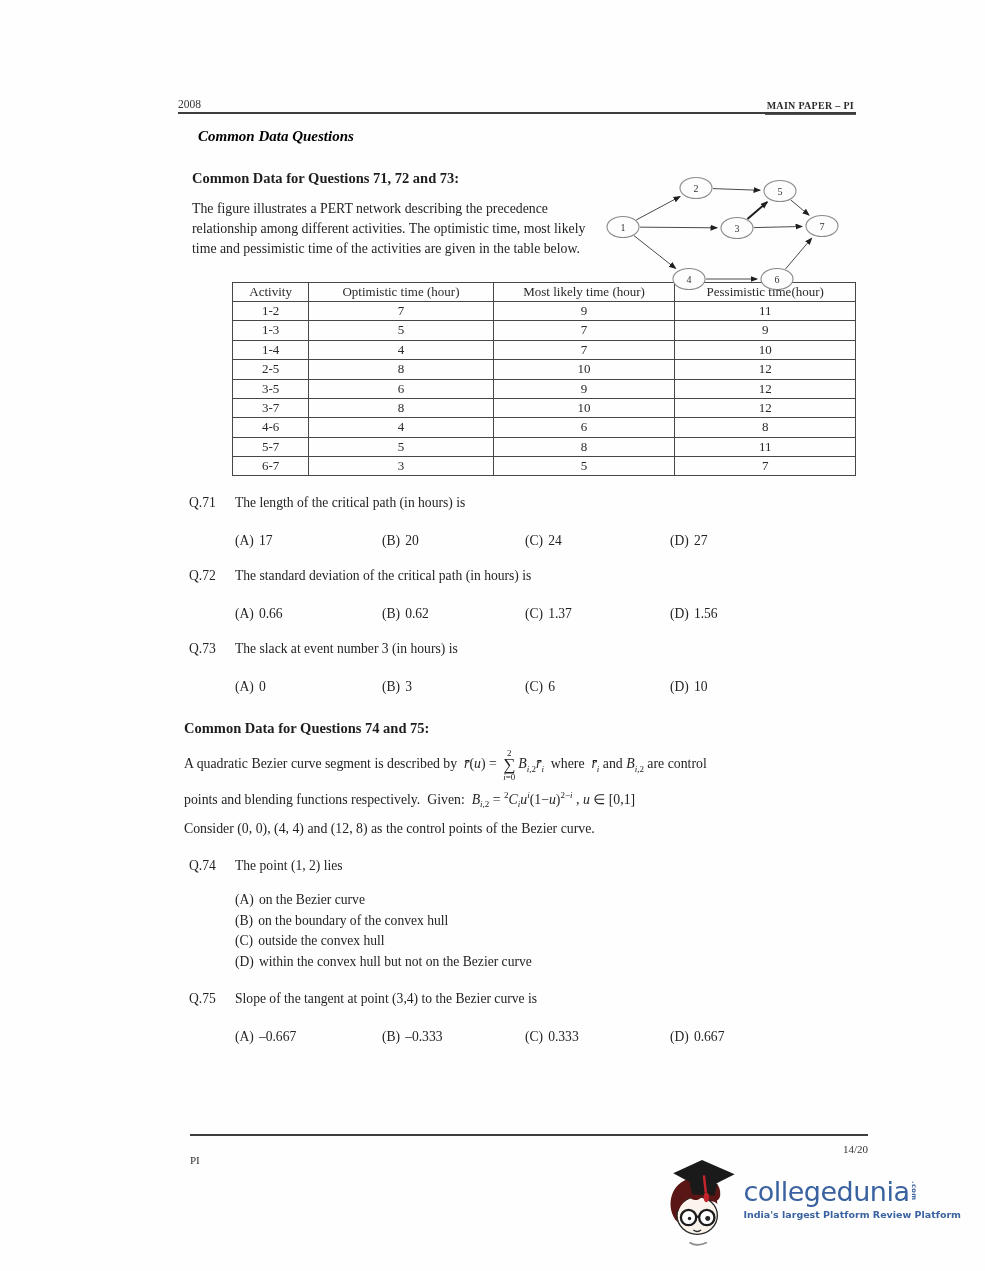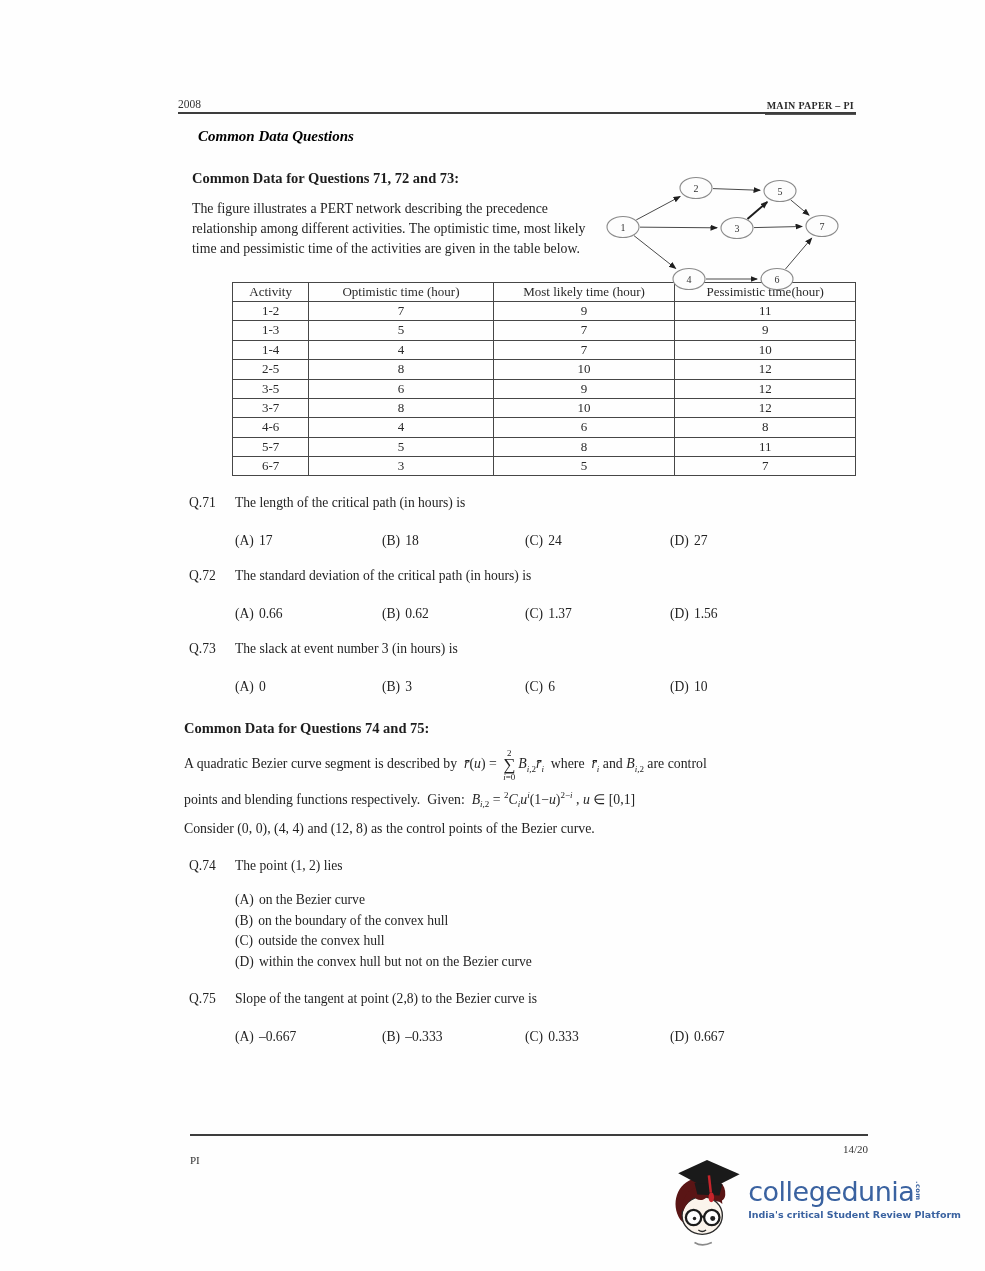--- a/index.html
+++ b/index.html
@@ -185,21 +185,21 @@
   </div>
 
   <div id="questions-71-73">
       <div class="question">
         <div class="q-line">
           <span class="q-num">Q.71</span>
           <span class="q-text">The length of the critical path (in hours) is</span>
         </div>
         <div class="opts-inline">
           <span class="opt"><span class="opt-label">(A)</span><span class="opt-text">17</span></span>
-          <span class="opt"><span class="opt-label">(B)</span><span class="opt-text">18</span></span>
+          <span class="opt"><span class="opt-label">(B)</span><span class="opt-text">20</span></span>
           <span class="opt"><span class="opt-label">(C)</span><span class="opt-text">24</span></span>
           <span class="opt"><span class="opt-label">(D)</span><span class="opt-text">27</span></span>
         </div>
       </div>
       <div class="question">
         <div class="q-line">
           <span class="q-num">Q.72</span>
           <span class="q-text">The standard deviation of the critical path (in hours) is</span>
         </div>
         <div class="opts-inline">
@@ -243,21 +243,21 @@
         <div class="opts-stacked">
           <div class="opt"><span class="opt-label">(A)</span><span class="opt-text">on the Bezier curve</span></div>
           <div class="opt"><span class="opt-label">(B)</span><span class="opt-text">on the boundary of the convex hull</span></div>
           <div class="opt"><span class="opt-label">(C)</span><span class="opt-text">outside the convex hull</span></div>
           <div class="opt"><span class="opt-label">(D)</span><span class="opt-text">within the convex hull but not on the Bezier curve</span></div>
         </div>
       </div>
       <div class="question">
         <div class="q-line">
           <span class="q-num">Q.75</span>
-          <span class="q-text">Slope of the tangent at point (2,8) to the Bezier curve is</span>
+          <span class="q-text">Slope of the tangent at point (3,4) to the Bezier curve is</span>
         </div>
         <div class="opts-inline">
           <span class="opt"><span class="opt-label">(A)</span><span class="opt-text">–0.667</span></span>
           <span class="opt"><span class="opt-label">(B)</span><span class="opt-text">–0.333</span></span>
           <span class="opt"><span class="opt-label">(C)</span><span class="opt-text">0.333</span></span>
           <span class="opt"><span class="opt-label">(D)</span><span class="opt-text">0.667</span></span>
         </div>
       </div>
     </div>
 
@@ -285,15 +285,15 @@
     <circle cx="27" cy="63" r="1.8" fill="#222"></circle>
     <circle cx="46" cy="63" r="2.6" fill="#222"></circle>
     <path d="M31,75 Q35,78 39,75" stroke="#2a2a2a" stroke-width="1.4" fill="none"></path>
     <path d="M27,88 Q35,93 45,88" stroke="#8a8a8a" stroke-width="1.6" fill="none"></path>
   </svg>
   <div class="logo-text">
     <div class="brand-row">
       <span class="brand" id="brand-text" style="color: rgb(58, 98, 160);">collegedunia</span>
       <span class="domain" id="domain-text" style="color: rgb(58, 98, 160);">.com</span>
     </div>
-    <div class="tagline" id="tagline-text" style="color: rgb(58, 98, 160);">India's critical Student Review Platform</div>
+    <div class="tagline" id="tagline-text" style="color: rgb(58, 98, 160);">India's largest Platform Review Platform</div>
   </div>
 </div>
 
 </body></html>

